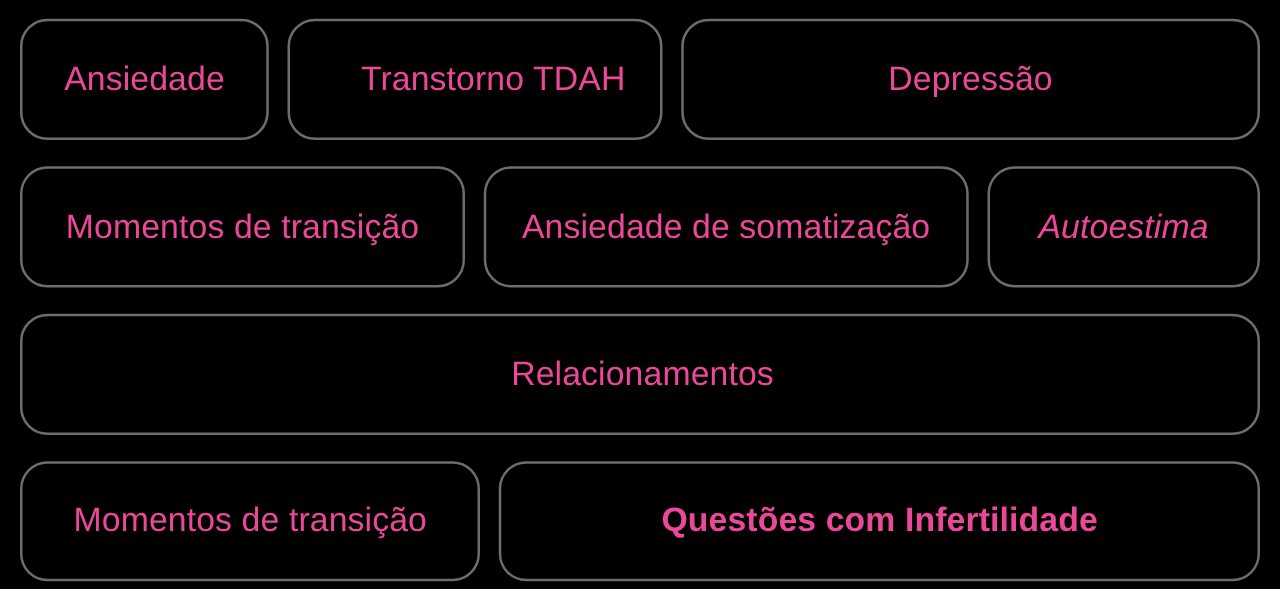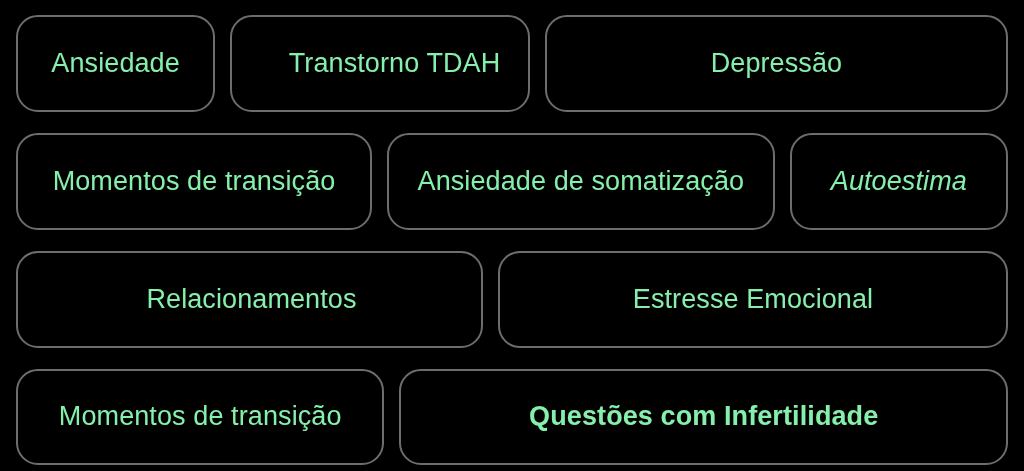--- a/index.html
+++ b/index.html
@@ -35,21 +35,21 @@
     flex: 0 0 auto;
   }
   .tag-row:last-child {
     height: 96px;
   }
   .tag-pill {
     box-sizing: border-box;
     border: 2px solid #6d6d6d;
     border-radius: 22px;
     background: transparent;
-    color: #86efac;
+    color: #ec4899;
     display: flex;
     align-items: center;
     justify-content: center;
     text-align: center;
     font-size: 27px;
     font-weight: 400;
     letter-spacing: 0.1px;
     line-height: 1.1;
     padding: 0 14px;
     white-space: nowrap;
@@ -65,19 +65,18 @@
       <div class="tag-pill" style="flex: 274 0 0px; padding-left: 43px;">Transtorno TDAH</div>
       <div class="tag-pill" style="flex: 495 0 0px;">Depressão</div>
     </div>
     <div class="tag-row">
       <div class="tag-pill" style="flex: 360 0 0px;">Momentos de transição</div>
       <div class="tag-pill" style="flex: 395 0 0px;">Ansiedade de somatização</div>
       <div class="tag-pill" style="flex: 207 0 0px; font-style: italic;">Autoestima</div>
     </div>
     <div class="tag-row">
       <div class="tag-pill" style="flex: 275 0 0px; padding-left: 18px;">Relacionamentos</div>
-      <div class="tag-pill" style="flex: 305 0 0px;">Estresse Emocional</div>
     </div>
     <div class="tag-row">
       <div class="tag-pill" style="flex: 360 0 0px;">Momentos de transição</div>
       <div class="tag-pill" style="flex: 617 0 0px; font-weight: bold;">Questões com Infertilidade</div>
     </div>
   </div>
 
 </body></html>

